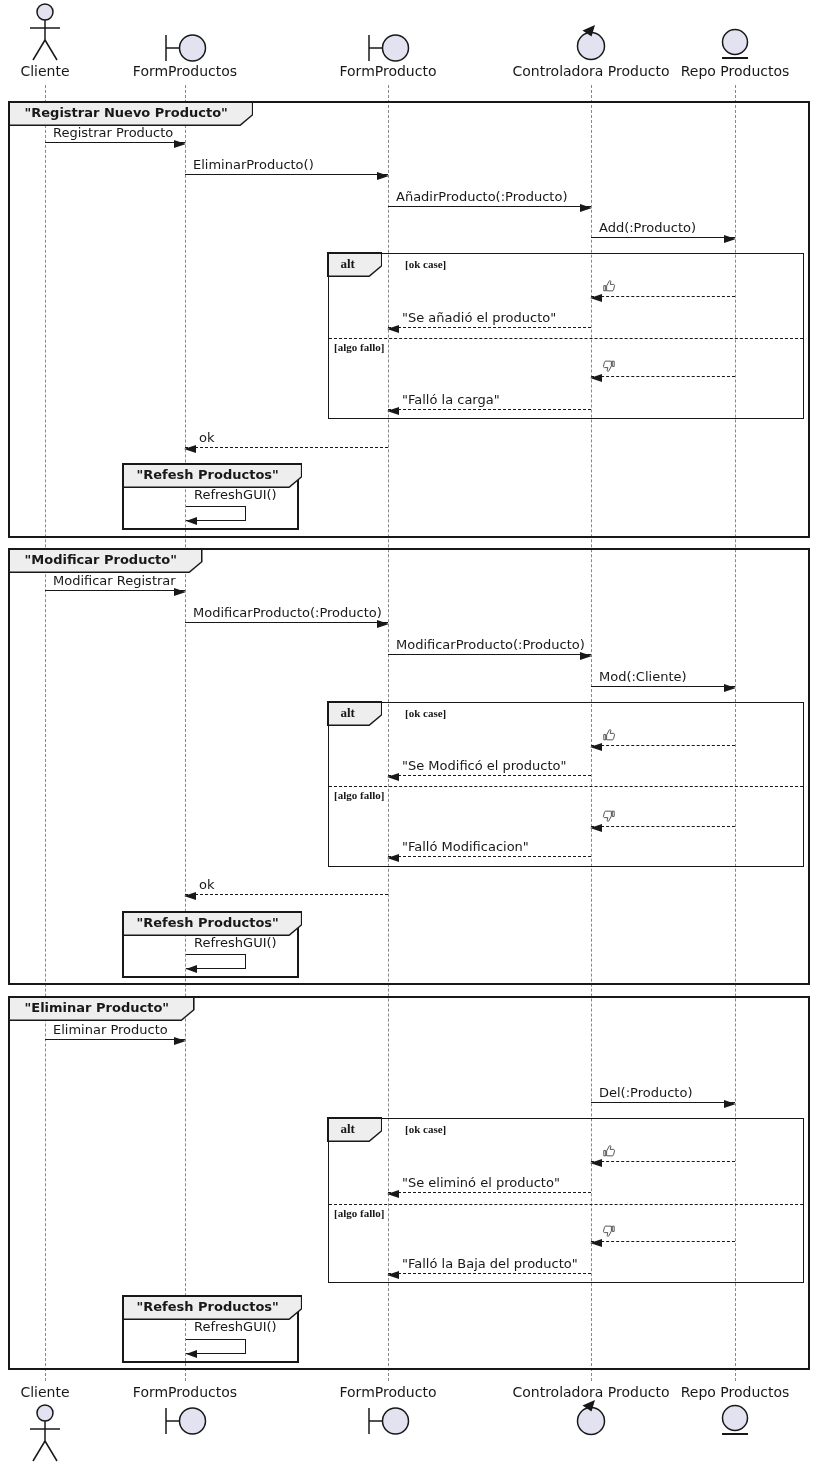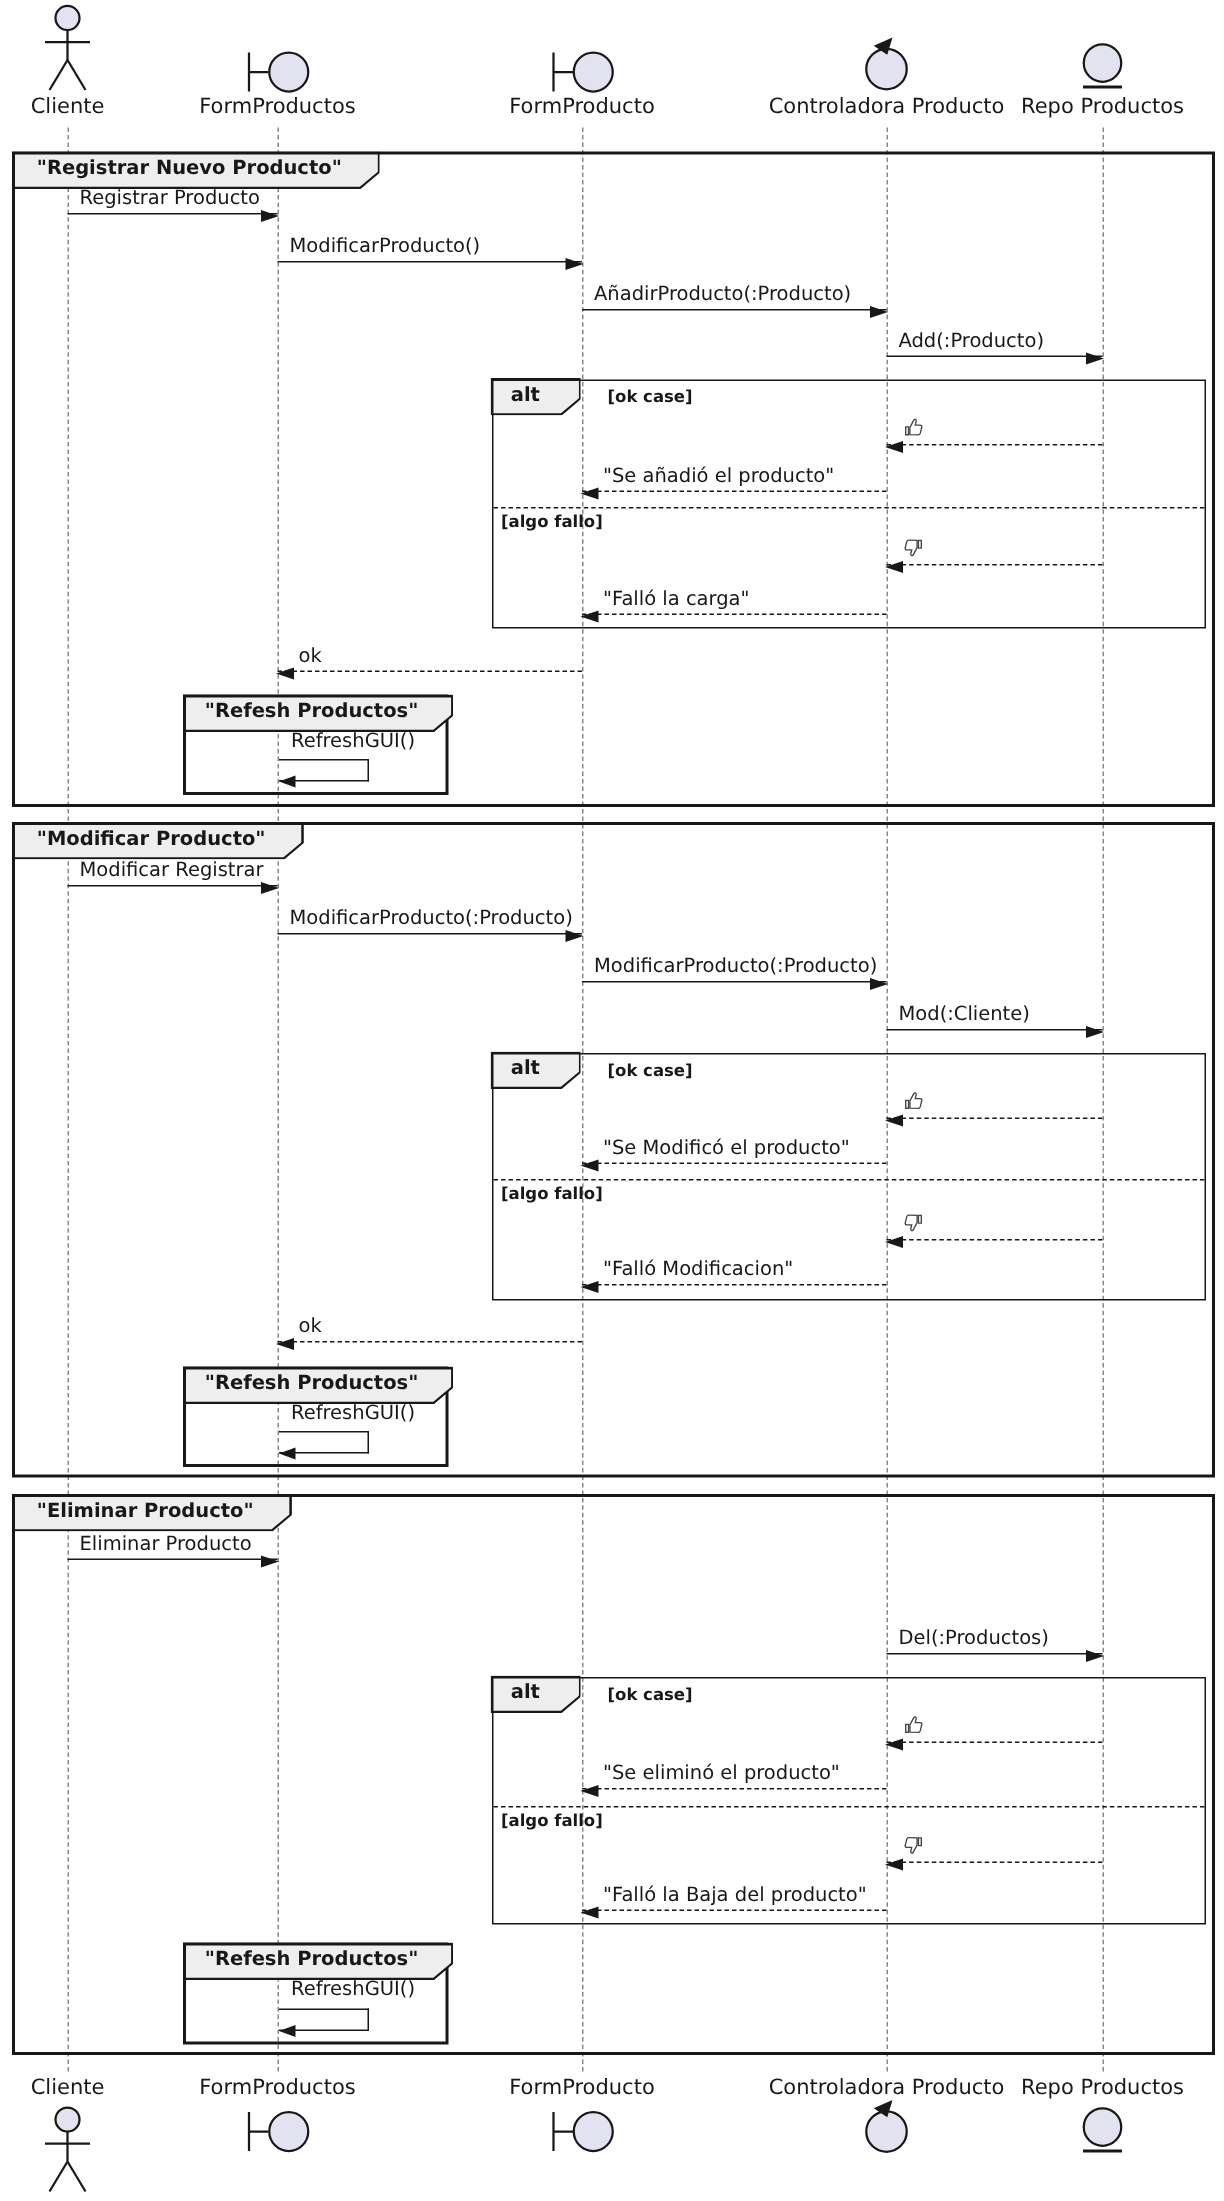--- a/index.html
+++ b/index.html
@@ -2,21 +2,21 @@
 <html><head>
 <meta charset="utf-8">
 <style>
   html,body{margin:0;padding:0;background:#fff;}
   .diagram{position:relative;width:816px;height:1467px;background:#fff;
     font-family:"DejaVu Sans","Liberation Sans",sans-serif;color:#181818;overflow:hidden;}
   .lifeline{position:absolute;top:85px;height:1296px;width:0;border-left:1px dashed #888;}
   .pname{position:absolute;width:180px;text-align:center;font-size:14px;white-space:nowrap;}
   .picon{position:absolute;}
   .frame{position:absolute;border:2px solid #181818;}
-  .altframe{position:absolute;border:1.6px solid #181818;}
+  .altframe{position:absolute;border:1.6px solid #181818;font-family:Liberation Serif, serif;}
   .subframe{position:absolute;border:2px solid #181818;}
   .tab{position:absolute;left:-2px;top:-2px;background:#181818;
     clip-path:polygon(0 0,100% 0,100% calc(100% - 11px),calc(100% - 13px) 100%,0 100%);padding:1.5px;}
   .tab-in{background:#EEEEEE;clip-path:polygon(0 0,100% 0,100% calc(100% - 10px),calc(100% - 12px) 100%,0 100%);
     font-weight:bold;font-size:13px;line-height:16px;padding:2px 24px 4px 15px;white-space:nowrap;}
   .tab-alt .tab-in{padding:2px 26px 4px 12px;}
   .tab-sub .tab-in{padding:2px 22px 4px 13px;}
   .guard{position:absolute;font-weight:bold;font-size:11px;white-space:nowrap;}
   .divider{position:absolute;left:0;right:0;height:0;border-top:1px dashed #181818;}
   .msg{position:absolute;height:19px;}
@@ -89,21 +89,21 @@
         <div class="tab-in">"Registrar Nuevo Producto"</div>
       </div>
   </div>
 
   <div class="msg right solid" style="left:45px;top:124px;width:140px">
     <span class="lbl">Registrar Producto</span>
       <i class="line"></i>
       <i class="arr"></i>
   </div>
   <div class="msg right solid" style="left:185px;top:156px;width:203px">
-    <span class="lbl">ModificarProducto()</span>
+    <span class="lbl">EliminarProducto()</span>
       <i class="line"></i>
       <i class="arr"></i>
   </div>
   <div class="msg right solid" style="left:388px;top:188px;width:203px">
     <span class="lbl">AñadirProducto(:Producto)</span>
       <i class="line"></i>
       <i class="arr"></i>
   </div>
   <div class="msg right solid" style="left:591px;top:219px;width:144px">
     <span class="lbl">Add(:Producto)</span>
@@ -251,21 +251,21 @@
         <div class="tab-in">"Eliminar Producto"</div>
       </div>
   </div>
 
   <div class="msg right solid" style="left:45px;top:1021px;width:140px">
     <span class="lbl">Eliminar Producto</span>
       <i class="line"></i>
       <i class="arr"></i>
   </div>
   <div class="msg right solid" style="left:591px;top:1084px;width:144px">
-    <span class="lbl">Del(:Productos)</span>
+    <span class="lbl">Del(:Producto)</span>
       <i class="line"></i>
       <i class="arr"></i>
   </div>
 
   <div class="altframe" style="left:328px;top:1118px;width:474px;height:163px">
     <div class="tab tab-alt">
         <div class="tab-in">alt</div>
       </div>
     <div class="guard" style="left:76px;top:4px">[ok case]</div>
     <div class="divider" style="top:85px"></div>

